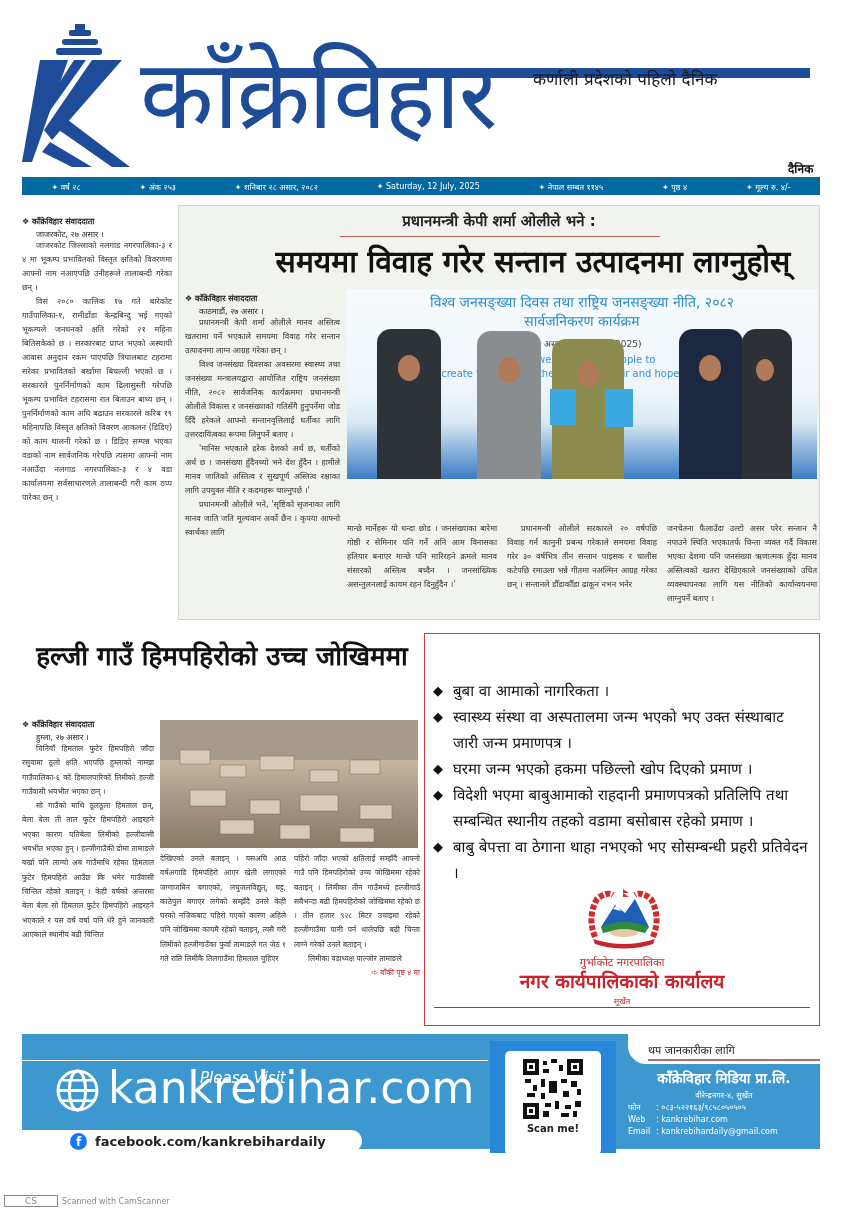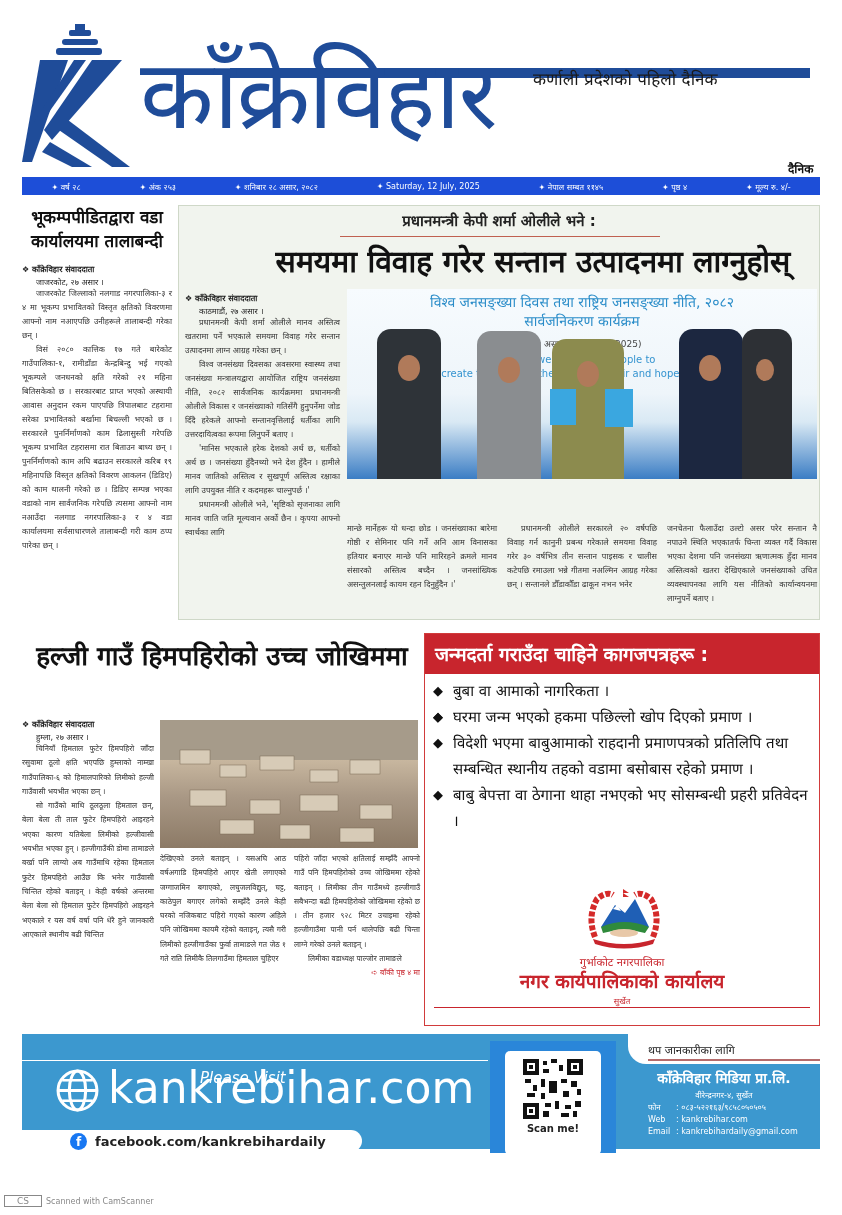--- a/index.html
+++ b/index.html
@@ -5,21 +5,21 @@
   *{box-sizing:border-box;margin:0;padding:0;}
   html,body{width:842px;height:1215px;background:#fff;overflow:hidden;}
   body{position:relative;font-family:"DejaVu Sans",sans-serif;color:#222;}
   .abs{position:absolute;}
   
   .logo-mark{left:22px;top:22px;width:118px;height:150px;}
   .masthead-title{left:140px;top:20px;width:660px;height:150px;font-family:"DejaVu Sans",sans-serif;font-weight:normal;color:#1f4c99;font-size:96px;line-height:150px;letter-spacing:-2px;white-space:nowrap;}
   .masthead-bar{left:230px;top:68px;width:580px;height:10px;background:#1f4c99;}
   .tagline{left:533px;top:43px;font-size:17px;color:#1a1a1a;white-space:nowrap;margin-top:24px;}
   .daily-tag{left:788px;top:160px;font-size:12px;font-weight:bold;color:#111;}
-  .infobar{left:22px;top:177px;width:798px;height:18px;background:#1d4ed8;display:flex;align-items:center;justify-content:space-around;font-size:8px;color:#fff;}
+  .infobar{left:22px;top:177px;width:798px;height:18px;background:#0369a1;display:flex;align-items:center;justify-content:space-around;font-size:8px;color:#fff;}
   .infobar span{white-space:nowrap;}
   
   .col-left{left:22px;top:205px;width:150px;}
   .headline-sm{font-size:17px;font-weight:bold;text-align:center;line-height:24px;color:#111;}
   .byline{font-size:8px;font-weight:bold;margin-top:10px;color:#222;}
   .dateline{font-size:8px;padding-left:14px;margin-top:2px;}
   .body-text{font-size:8px;line-height:14px;text-align:justify;text-indent:14px;color:#333;}
   
   .lead-box{left:178px;top:205px;width:642px;height:415px;background:#f1f4ee;border:1px solid #cfd8c8;}
   .kicker{left:178px;top:210px;width:642px;text-align:center;font-size:15px;font-weight:bold;color:#222;}
@@ -65,24 +65,24 @@
   .qr-card{position:absolute;left:15px;top:10px;width:96px;height:104px;background:#fff;border-radius:5px;}
   .qr{position:absolute;left:18px;top:8px;width:60px;height:60px;}
   .scan{position:absolute;left:0;top:72px;width:100%;text-align:center;font-size:10px;font-weight:bold;color:#222;}
   .contact{left:628px;top:1034px;width:192px;height:115px;}
   .contact-tab{position:absolute;left:0;top:0;width:192px;height:30px;background:#fff;border-radius:0 0 0 18px;}
   .contact-tab span{position:absolute;left:20px;top:8px;font-size:11px;color:#222;}
   .contact-tab i{position:absolute;left:20px;right:0;top:25px;height:2px;background:#b56b6b;}
   .contact-org{position:absolute;left:0;top:34px;width:192px;text-align:center;font-size:14px;font-weight:bold;color:#fff;}
   .contact-addr{position:absolute;left:0;top:55px;width:192px;text-align:center;font-size:8px;color:#fff;}
   .contact-rows{position:absolute;left:0;top:68px;width:192px;font-size:8px;color:#fff;line-height:12px;}
-  .contact-rows div{display:flex;margin-left:20px;}
+  .contact-rows div{display:flex;}
   .contact-rows .k{width:28px;}
   .camscanner{left:4px;top:1195px;font-size:8px;color:#888;display:flex;align-items:center;gap:4px;}
-  .cs-box{border:1px solid #888;padding:0 12px;font-size:9px;}
+  .cs-box{border:1px solid #888;padding:0 20px;font-size:9px;}
 </style>
 </head>
 <body>
 
 <svg class="abs logo-mark" viewBox="0 0 118 150">
   <rect x="53" y="2" width="10" height="6" fill="#1f4c99"></rect>
   <rect x="47" y="8" width="22" height="6" rx="2" fill="#1f4c99"></rect>
   <rect x="40" y="17" width="36" height="6" rx="3" fill="#1f4c99"></rect>
   <rect x="34" y="26" width="46" height="7" rx="3" fill="#1f4c99"></rect>
   <polygon points="18,38 46,38 10,140 0,140" fill="#1f4c99"></polygon>
@@ -100,21 +100,20 @@
   <span>✦ वर्ष २८</span>
   <span>✦ अंक २५३</span>
   <span>✦ शनिबार २८ असार, २०८२</span>
   <span>✦ Saturday, 12 July, 2025</span>
   <span>✦ नेपाल सम्बत ११४५</span>
   <span>✦ पृष्ठ ४</span>
   <span>✦ मूल्य रु. ४/-</span>
 </div>
 
 <div class="abs col-left">
-  <div class="headline-sm">भूकम्पपीडितद्वारा वडा कार्यालयमा तालाबन्दी</div>
   <div class="byline">❖ काँक्रेविहार संवाददाता</div>
   <div class="dateline">जाजरकोट, २७ असार ।</div>
   <p class="body-text">जाजरकोट जिल्लाको नलगाड नगरपालिका-३ र ४ मा भूकम्प प्रभावितको विस्तृत क्षतिको विवरणमा आफ्नो नाम नआएपछि उनीहरूले तालाबन्दी गरेका छन् ।</p>
   <p class="body-text">विसं २०८० कात्तिक १७ गते बारेकोट गाउँपालिका-१, रामीडाँडा केन्द्रबिन्दु भई गएको भूकम्पले जनधनको क्षति गरेको २१ महिना बितिसकेको छ । सरकारबाट प्राप्त भएको अस्थायी आवास अनुदान रकम पाएपछि त्रिपालबाट टहरामा सरेका प्रभावितको बर्खामा बिचल्ली भएको छ । सरकारले पुनर्निर्माणको काम ढिलासुस्ती गरेपछि भूकम्प प्रभावित टहरासमा रात बिताउन बाध्य छन् । पुनर्निर्माणको काम अघि बढाउन सरकारले करिब १९ महिनापछि विस्तृत क्षतिको विवरण आकलन (डिडिए) को काम थालनी गरेको छ । डिडिए सम्पन्न भएका वडाको नाम सार्वजनिक गरेपछि त्यसमा आफ्नो नाम नआउँदा नलगाड नगरपालिका-३ र ४ वडा कार्यालयमा सर्वसाधारणले तालाबन्दी गरी काम ठप्प पारेका छन् ।</p>
 </div>
 
 <div class="abs lead-box"></div>
 <div class="abs kicker">प्रधानमन्त्री केपी शर्मा ओलीले भने :</div>
 <div class="abs kicker-line"></div>
 <div class="abs lead-headline">समयमा विवाह गरेर सन्तान उत्पादनमा लाग्नुहोस्</div>
@@ -187,24 +186,23 @@
 <div class="abs story2-cols">
   <div class="text-sm">देखिएको उनले बताइन् । यसअघि आठ वर्षअगाडि हिमपहिरो आएर खेती लगाएको जग्गाजमिन बगाएको, लघुजलविद्युत्, घट्ट, काठेपुल बगाएर लगेको सम्झँदै उनले केही घरको नजिकबाट पहिरो गएको कारण अहिले पनि जोखिममा कायमै रहेको बताइन्, त्यसै गरी लिमीको हल्जीगाउँका फुर्वा तामाङले गत जेठ १ गते राति लिमीकै तिलगाउँमा हिमताल चुहिएर</div>
   <div>
     <div class="text-sm">पहिरो जाँदा भएको क्षतिलाई सम्झँदै आफ्नो गाउँ पनि हिमपहिरोको उच्च जोखिममा रहेको बताइन् । लिमीका तीन गाउँमध्ये हल्जीगाउँ सबैभन्दा बढी हिमपहिरोको जोखिममा रहेको छ । तीन हजार ९२८ मिटर उचाइमा रहेको हल्जीगाउँमा पानी पर्न थालेपछि बढी चिन्ता लाग्ने गरेको उनले बताइन् ।</div>
     <div class="text-sm" style="text-indent:14px">लिमीका वडाध्यक्ष पाल्जोर तामाङले</div>
     <div class="text-sm" style="color:#c8252d;text-align:right">➪ बाँकी पृष्ठ ४ मा</div>
   </div>
 </div>
 
 <div class="abs notice">
-  <div class="notice-head">जन्मदर्ता गराउँदा चाहिने कागजपत्रहरू :</div>
   <ul class="notice-list">
     <li><span class="bullet">◆</span><span>बुबा वा आमाको नागरिकता ।</span></li>
-    <li><span class="bullet">◆</span></li>
+    <li><span class="bullet">◆</span><span>स्वास्थ्य संस्था वा अस्पतालमा जन्म भएको भए उक्त संस्थाबाट जारी जन्म प्रमाणपत्र ।</span></li>
     <li><span class="bullet">◆</span><span>घरमा जन्म भएको हकमा पछिल्लो खोप दिएको प्रमाण ।</span></li>
     <li><span class="bullet">◆</span><span>विदेशी भएमा बाबुआमाको राहदानी प्रमाणपत्रको प्रतिलिपि तथा सम्बन्धित स्थानीय तहको वडामा बसोबास रहेको प्रमाण ।</span></li>
     <li><span class="bullet">◆</span><span>बाबु बेपत्ता वा ठेगाना थाहा नभएको भए सोसम्बन्धी प्रहरी प्रतिवेदन ।</span></li>
   </ul>
 </div>
 <svg class="abs emblem" viewBox="0 0 82 62">
   <path d="M12 50 Q4 30 14 12 Q24 4 30 8" fill="none" stroke="#d42a2a" stroke-width="6" stroke-dasharray="5 2"></path>
   <path d="M70 50 Q78 30 68 12 Q58 4 52 8" fill="none" stroke="#d42a2a" stroke-width="6" stroke-dasharray="5 2"></path>
   <path d="M18 40 L32 18 L42 26 L52 12 L66 40 Z" fill="#1f5fb5"></path>
   <path d="M30 22 L34 18 L38 24 Z" fill="#fff"></path>

